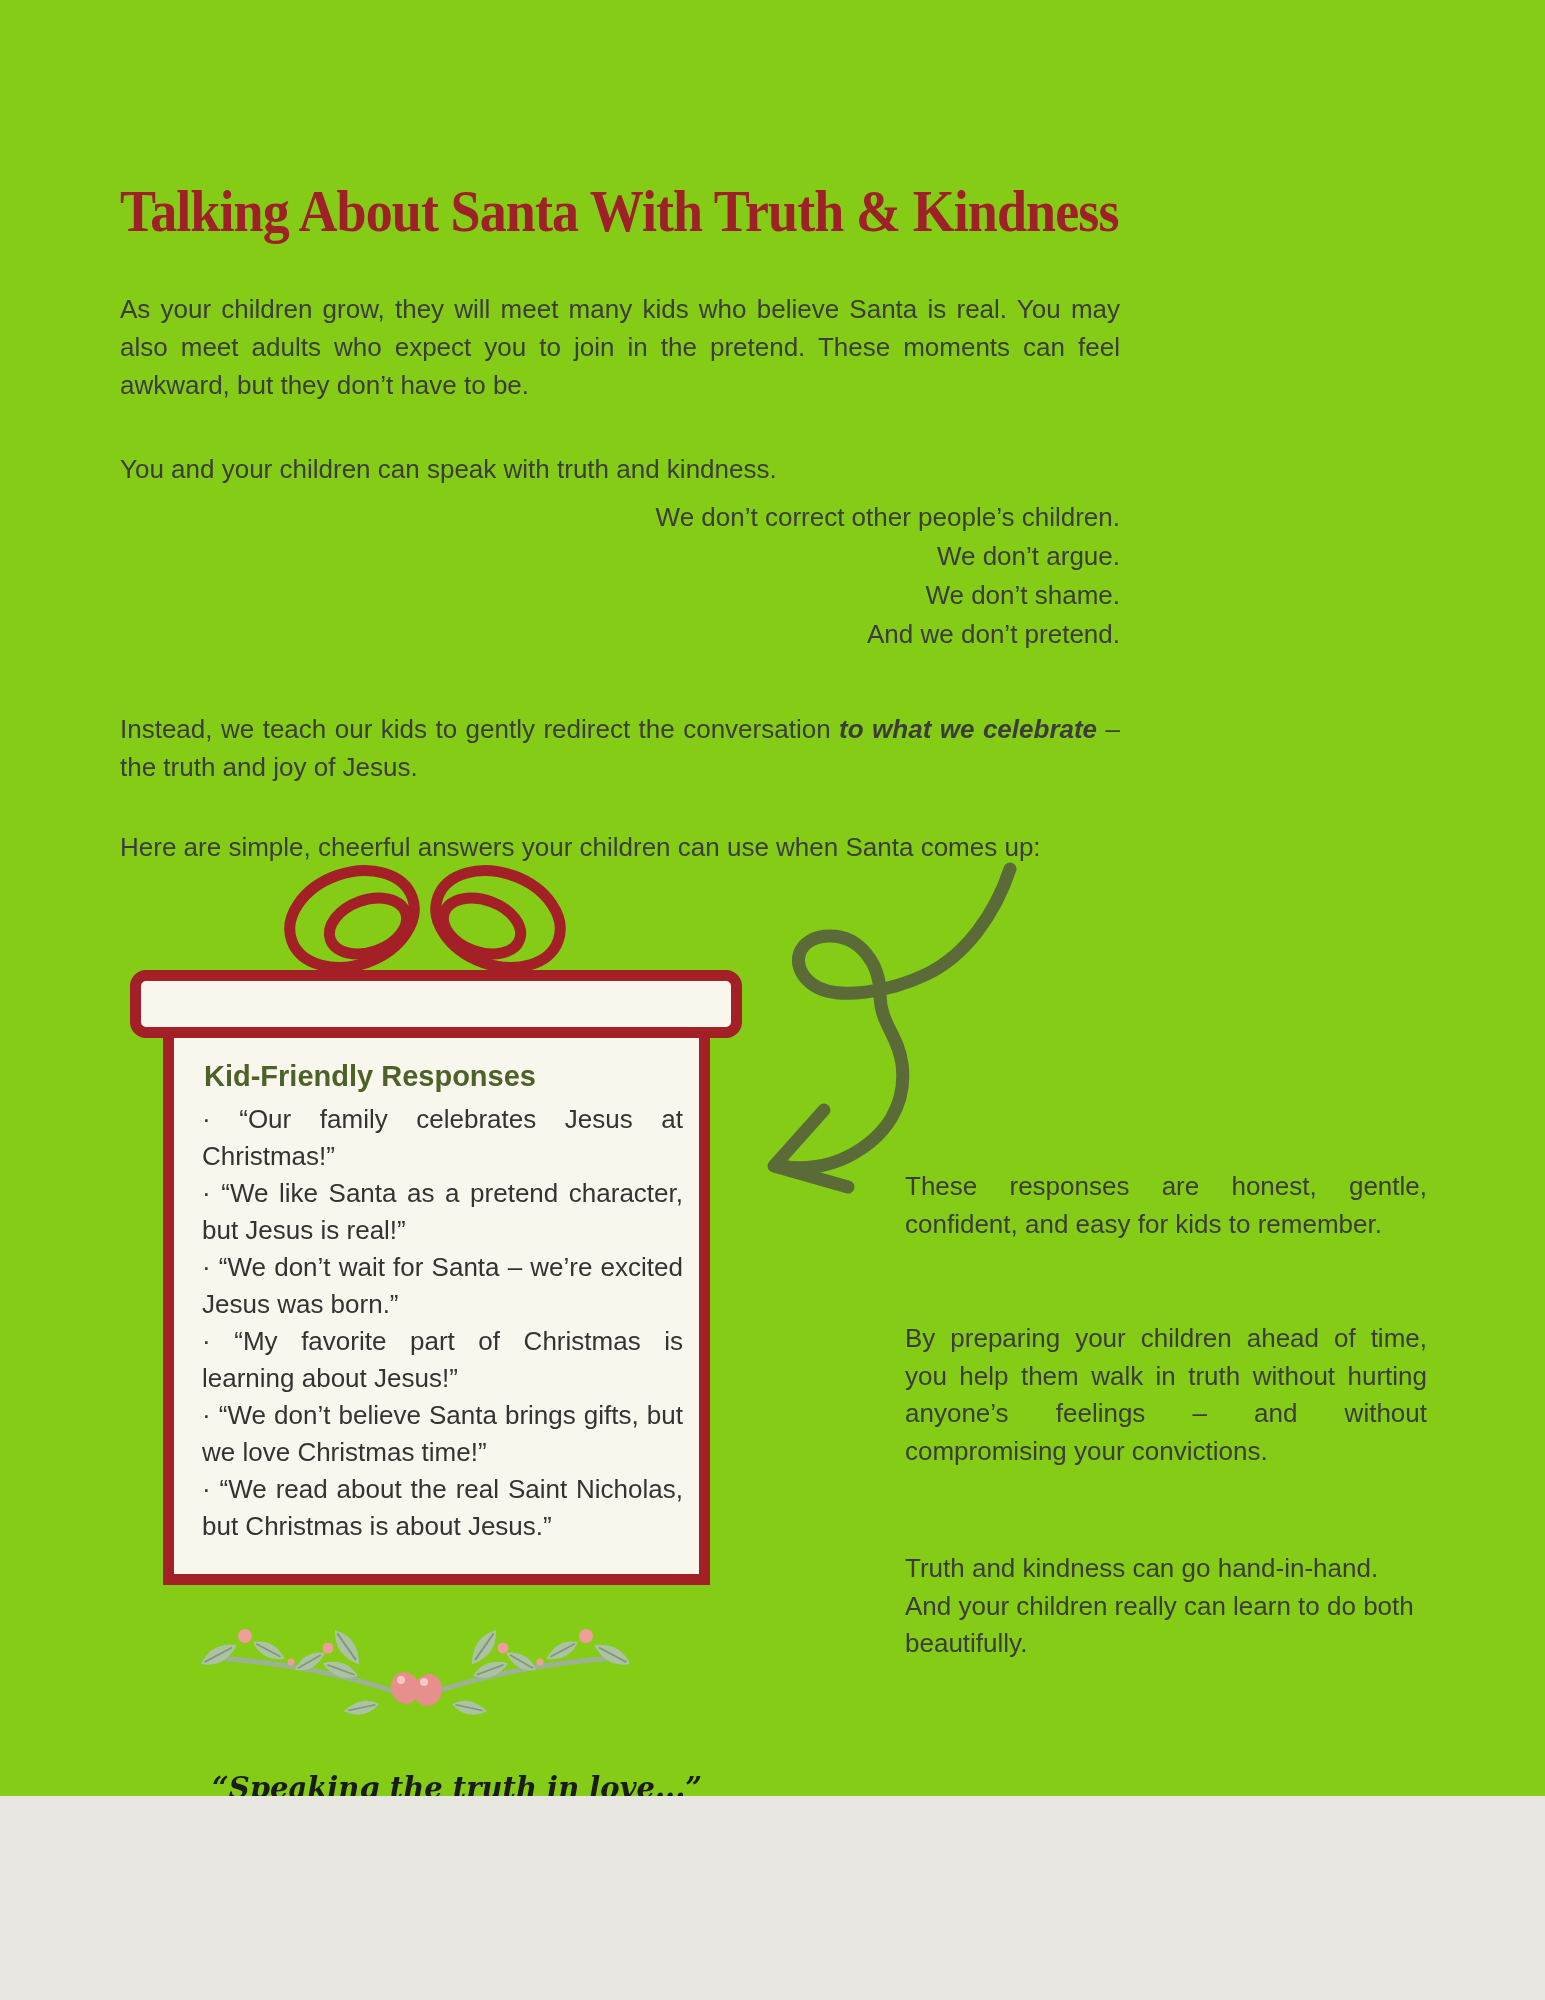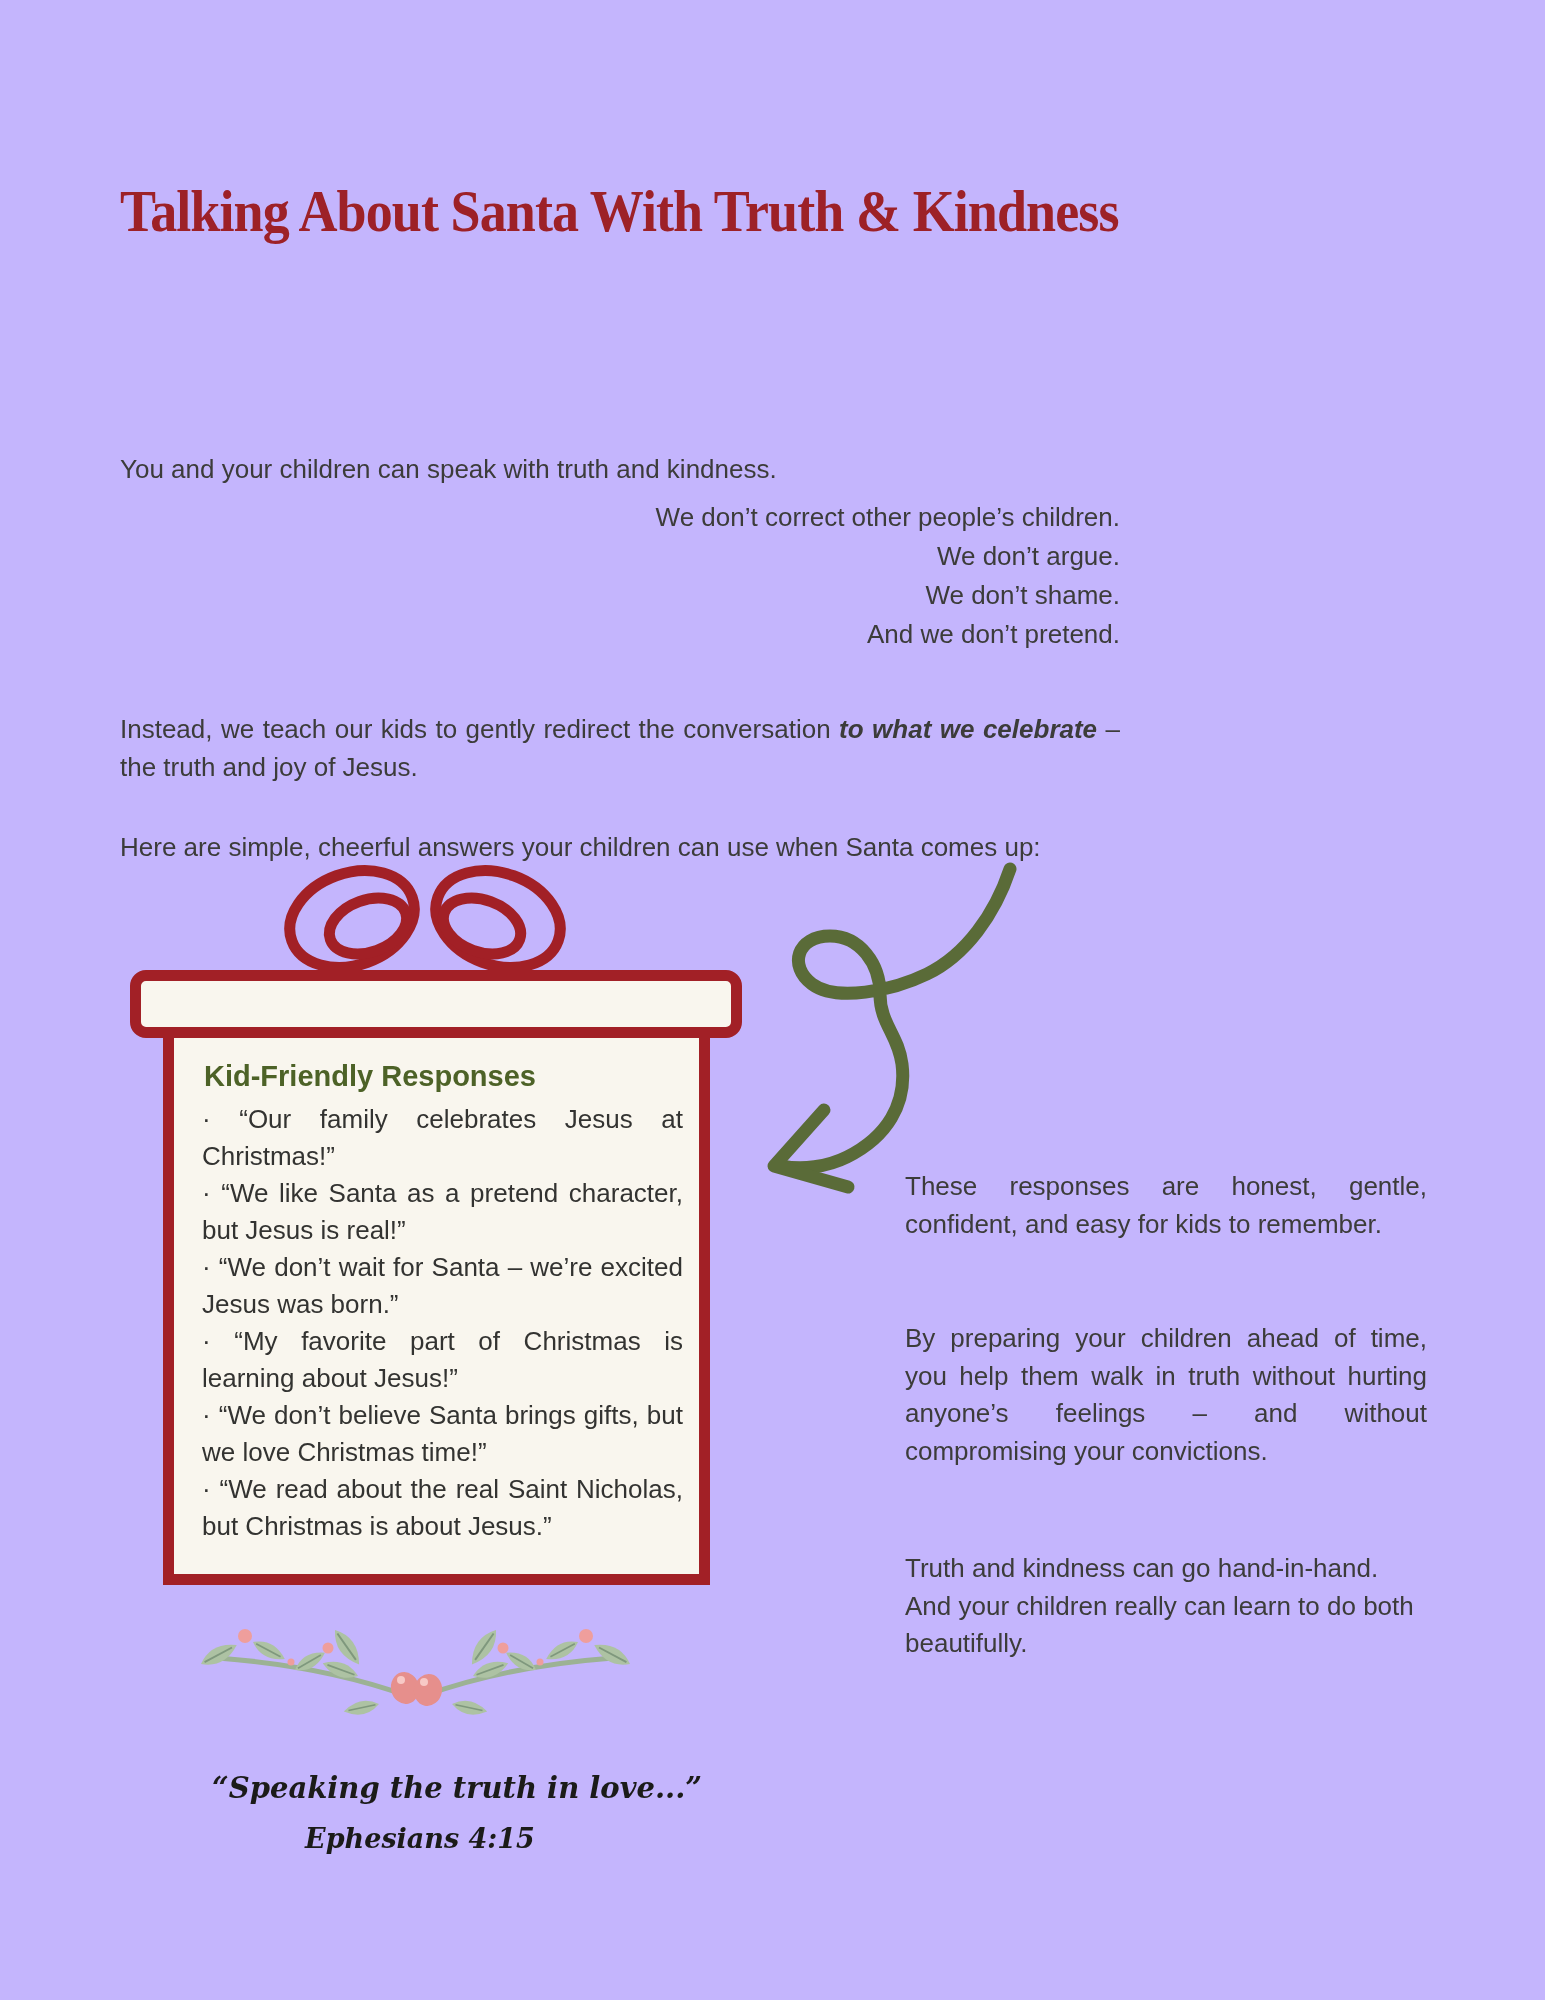--- a/index.html
+++ b/index.html
@@ -1,19 +1,19 @@
 <!DOCTYPE html>
 <html><head>
 <meta charset="utf-8">
 <style>
   html,body{margin:0;padding:0;background:#e8e6e0;}
   .page{
     position:relative;
-    width:1545px;height:2000px;
-    background:#c4b5fd;
+    width:1545px;height:1796px;
+    background:#84cc16;
     font-family:"Liberation Sans", sans-serif;
     color:#3c3c3a;
     overflow:hidden;
   }
   .abs{position:absolute;}
   .title{
     left:120px;top:138px;width:1400px;
     font-family:"Liberation Serif", serif;
     font-size:60px;line-height:66px;
     color:#9d2127;
@@ -76,20 +76,21 @@
     font-size:27px;color:#1b1b19;
   }
 </style>
 </head>
 <body>
 
 <div class="page">
 
   <h1 class="abs title">Talking About Santa With Truth &amp; Kindness</h1>
 
+  <p class="abs body-text p1">As your children grow, they will meet many kids who believe Santa is real. You may also meet adults who expect you to join in the pretend. These moments can feel awkward, but they don’t have to be.</p>
 
   <p class="abs body-text p2"><span>You and your children can speak with </span><b class="semibold">truth and kindness</b><span>.</span></p>
 
   <div class="abs body-text rules">
     <div>We don’t correct other people’s children.</div>
     <div>We don’t argue.</div>
     <div>We don’t shame.</div>
     <div>And we don’t pretend.</div>
   </div>
 

